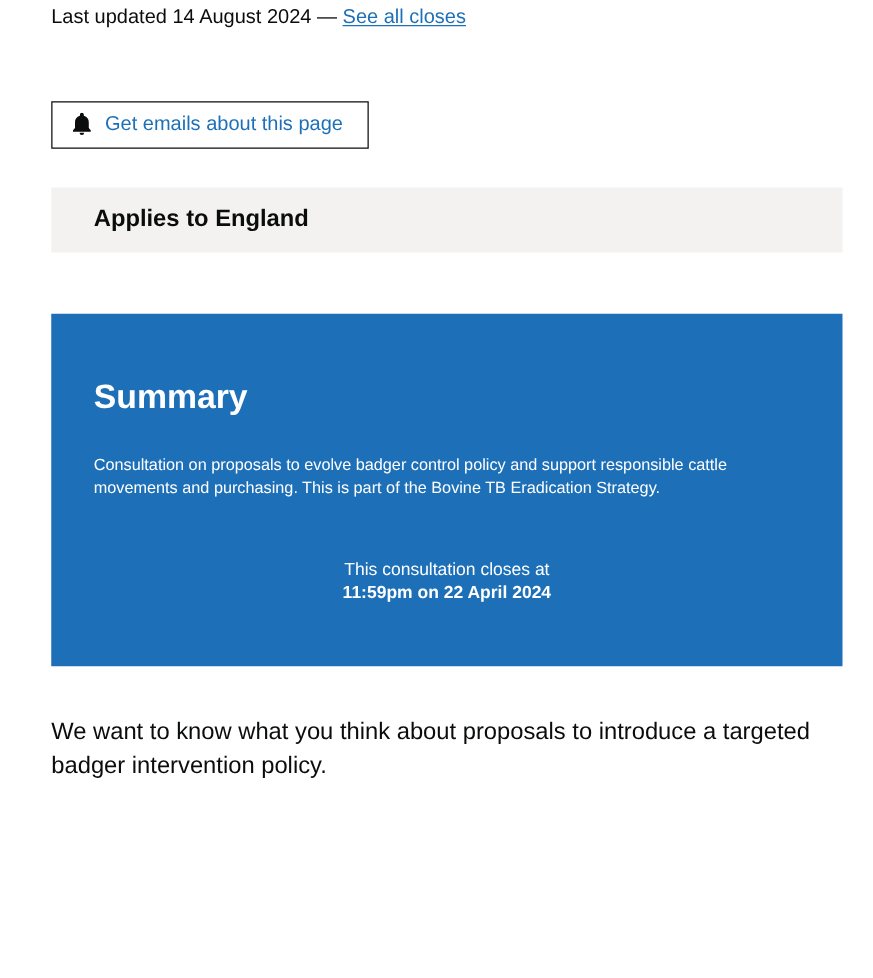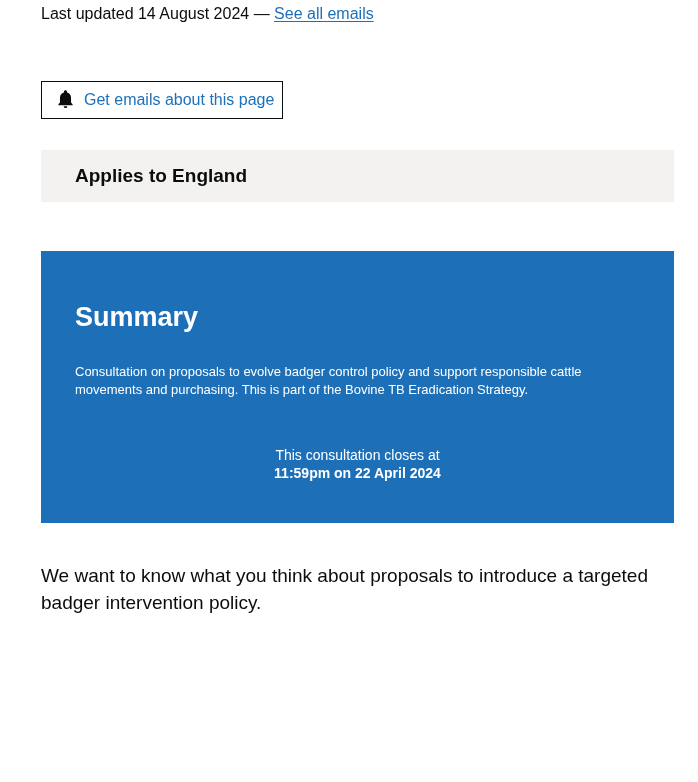--- a/index.html
+++ b/index.html
@@ -28,21 +28,21 @@
     text-underline-offset: 2px;
   }
   
   .subscribe-btn {
     margin-top: 57px;
     display: inline-flex;
     align-items: center;
     gap: 10px;
     background: #ffffff;
     border: 1px solid #0b0c0c;
-    padding: 8px 8px 9px 15px;
+    padding: 8px 20px 9px 15px;
     cursor: pointer;
     font-family: inherit;
   }
   .subscribe-btn .bell {
     width: 17px;
     height: 19px;
     display: inline-block;
     flex: 0 0 auto;
   }
   .subscribe-btn .label {
@@ -63,21 +63,21 @@
   .applies-banner .applies-text {
     font-weight: bold;
     font-size: 19px;
     color: #0b0c0c;
   }
   
   .summary-panel {
     margin-top: 49px;
     background: #1d70b8;
     color: #ffffff;
-    padding: 52px 34px 40px 34px;
+    padding: 52px 34px 50px 34px;
   }
   .summary-panel h2 {
     font-size: 27px;
     font-weight: bold;
     line-height: 1.1;
   }
   .summary-panel .summary-desc {
     margin-top: 30px;
     font-size: 13px;
     line-height: 1.42;
@@ -119,21 +119,21 @@
     line-height: 1.42;
     color: #0b0c0c;
     max-width: 620px;
   }
 </style>
 </head>
 <body>
 
 <div class="page">
 
-  <p class="meta-line"><span>Last updated 14 August 2024 — </span><a href="#">See all emails</a></p>
+  <p class="meta-line"><span>Last updated 14 August 2024 — </span><a href="#">See all closes</a></p>
 
   <button class="subscribe-btn">
     <span class="bell">
       <svg viewBox="0 0 24 26" width="17" height="19" aria-hidden="true">
         <path fill="#0b0c0c" d="M12 0c-1.2 0-2.2 1-2.2 2.2v1A7.8 7.8 0 0 0 4.2 10.8v6.4L2 19.6v1.6h20v-1.6l-2.2-2.4v-6.4a7.8 7.8 0 0 0-5.6-7.6v-1C14.2 1 13.2 0 12 0z"></path>
         <path fill="#0b0c0c" d="M9.4 22.4a2.6 2.6 0 0 0 5.2 0z"></path>
       </svg>
     </span>
     <span class="label">Get emails about this page</span>
   </button>

